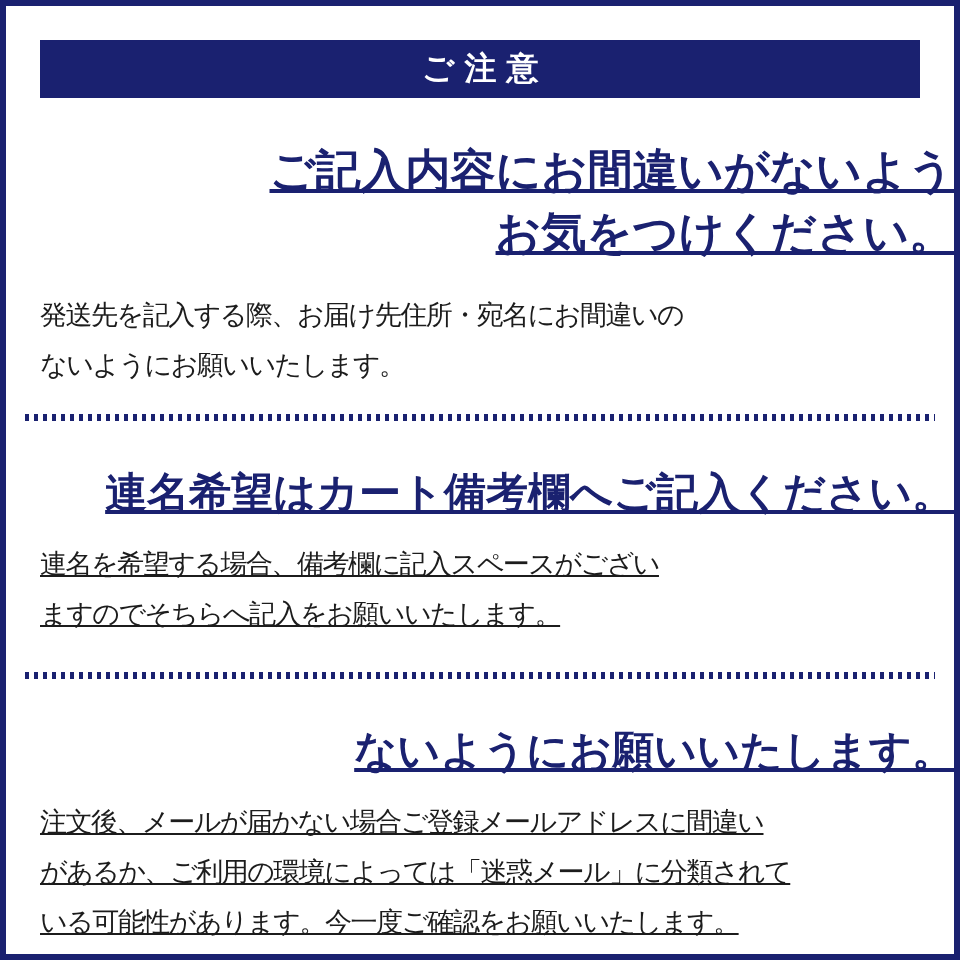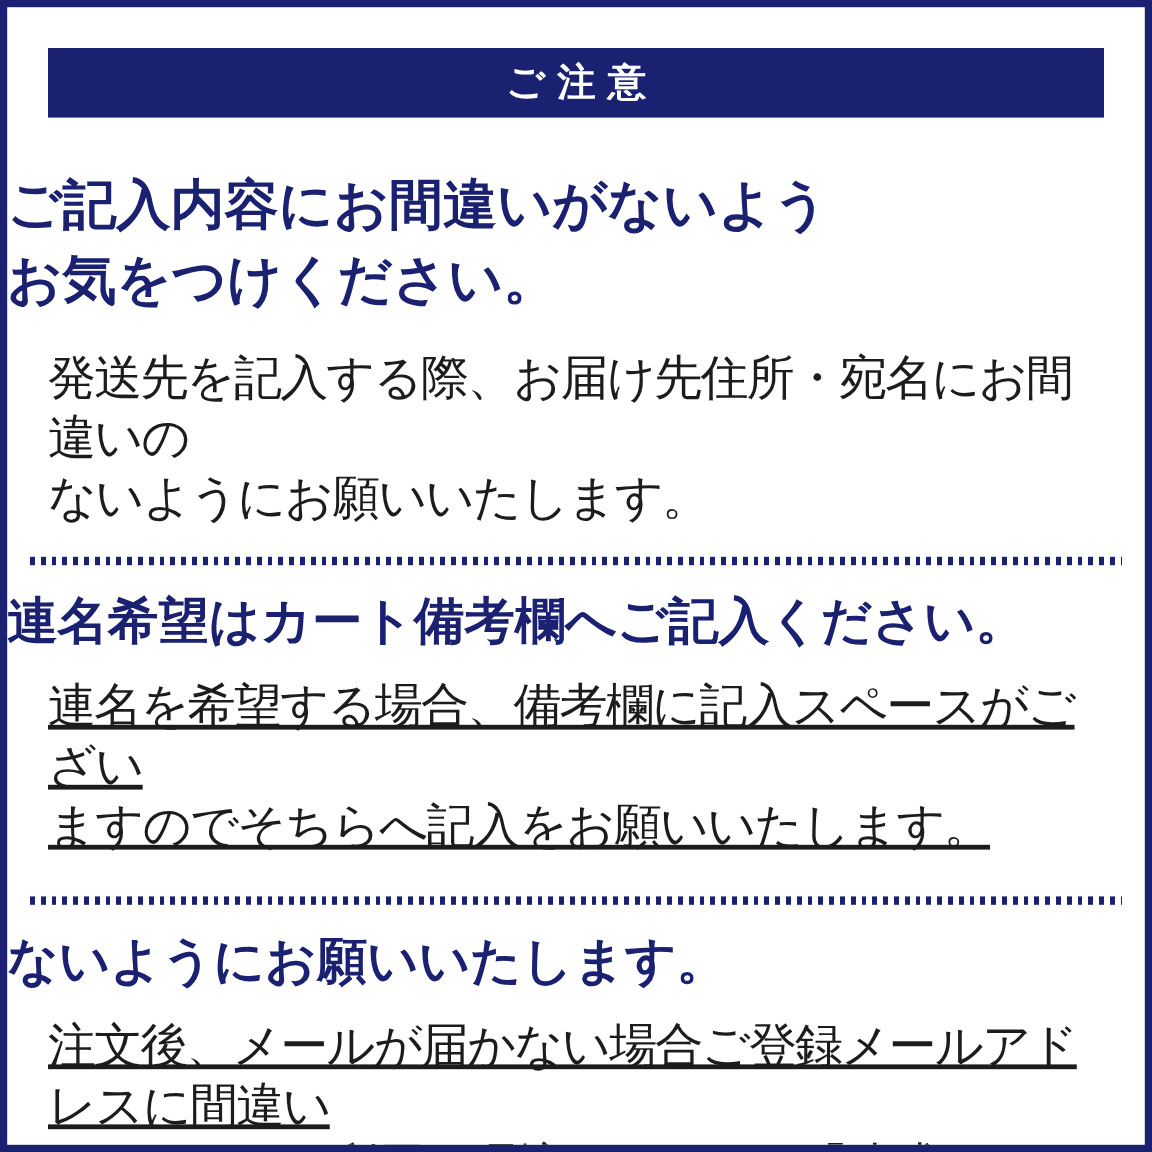--- a/index.html
+++ b/index.html
@@ -28,37 +28,38 @@
   .notice-bar .title{
     color:#ffffff;
     font-size:32px;
     font-weight:bold;
     letter-spacing:10px;
     padding-left:10px; 
     white-space:nowrap;
   }
   .section-heading{
     margin-top:42px;
-    text-align:left;
+    text-align:right;
     color:var(--navy);
     font-weight:bold;
     font-size:45px;
     line-height:62px;
     white-space:pre-line;
     letter-spacing:0px;
+    text-decoration:underline;
   }
   .section-heading.compact{
-    margin-top:19px;
+    margin-top:44px;
     font-size:42px;
     line-height:56px;
   }
   .section-body{
     margin:26px 34px 0;
     color:var(--body-text);
-    font-size:40px;
+    font-size:27px;
     line-height:50px;
     letter-spacing:-1.5px;
     white-space:pre-line;
   }
   .section-body.tight{
     margin-top:18px;
     text-decoration:underline;
   }
   .divider{
     height:7px;

